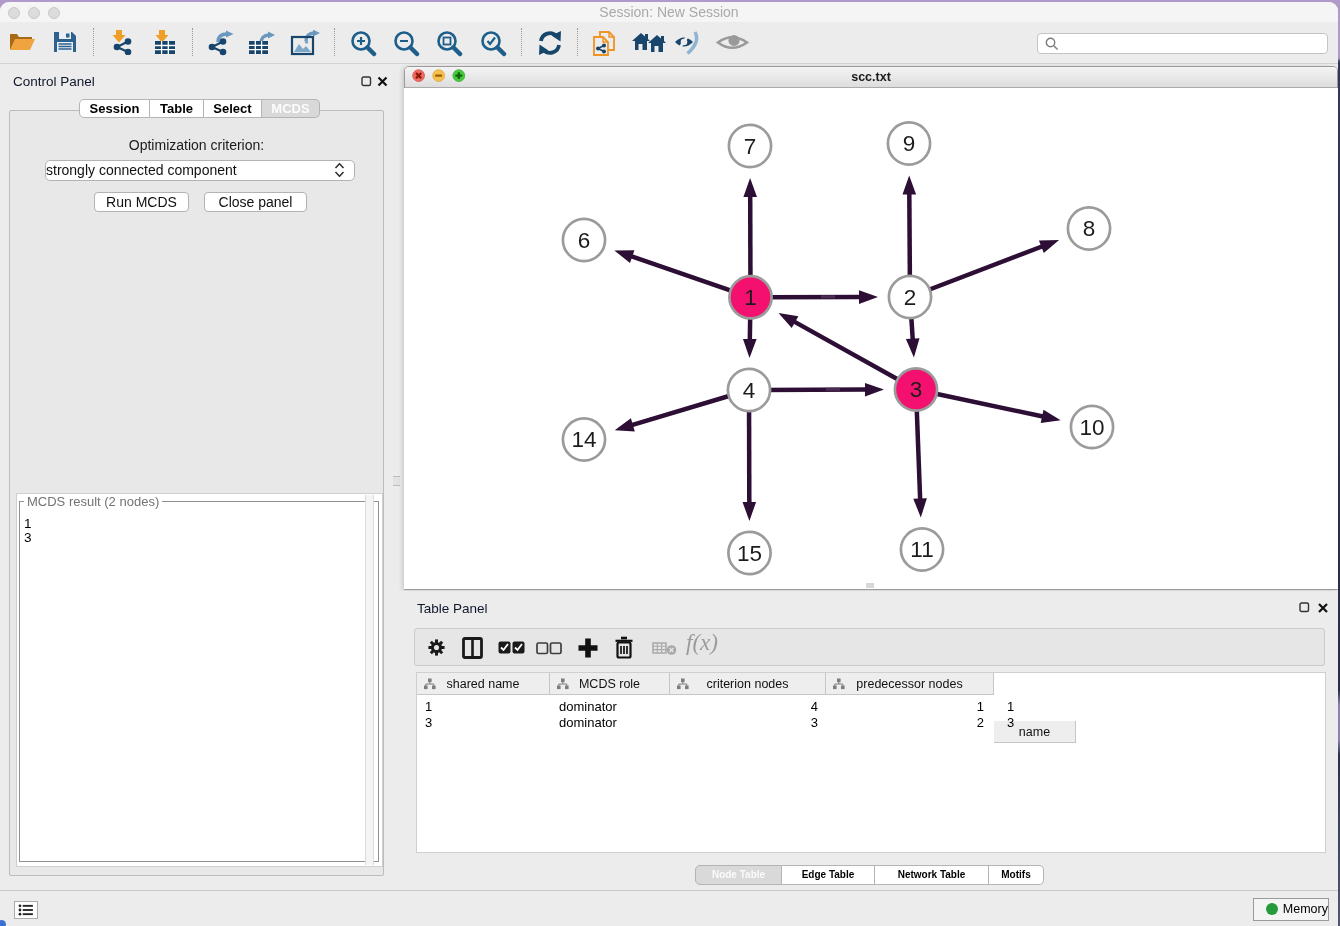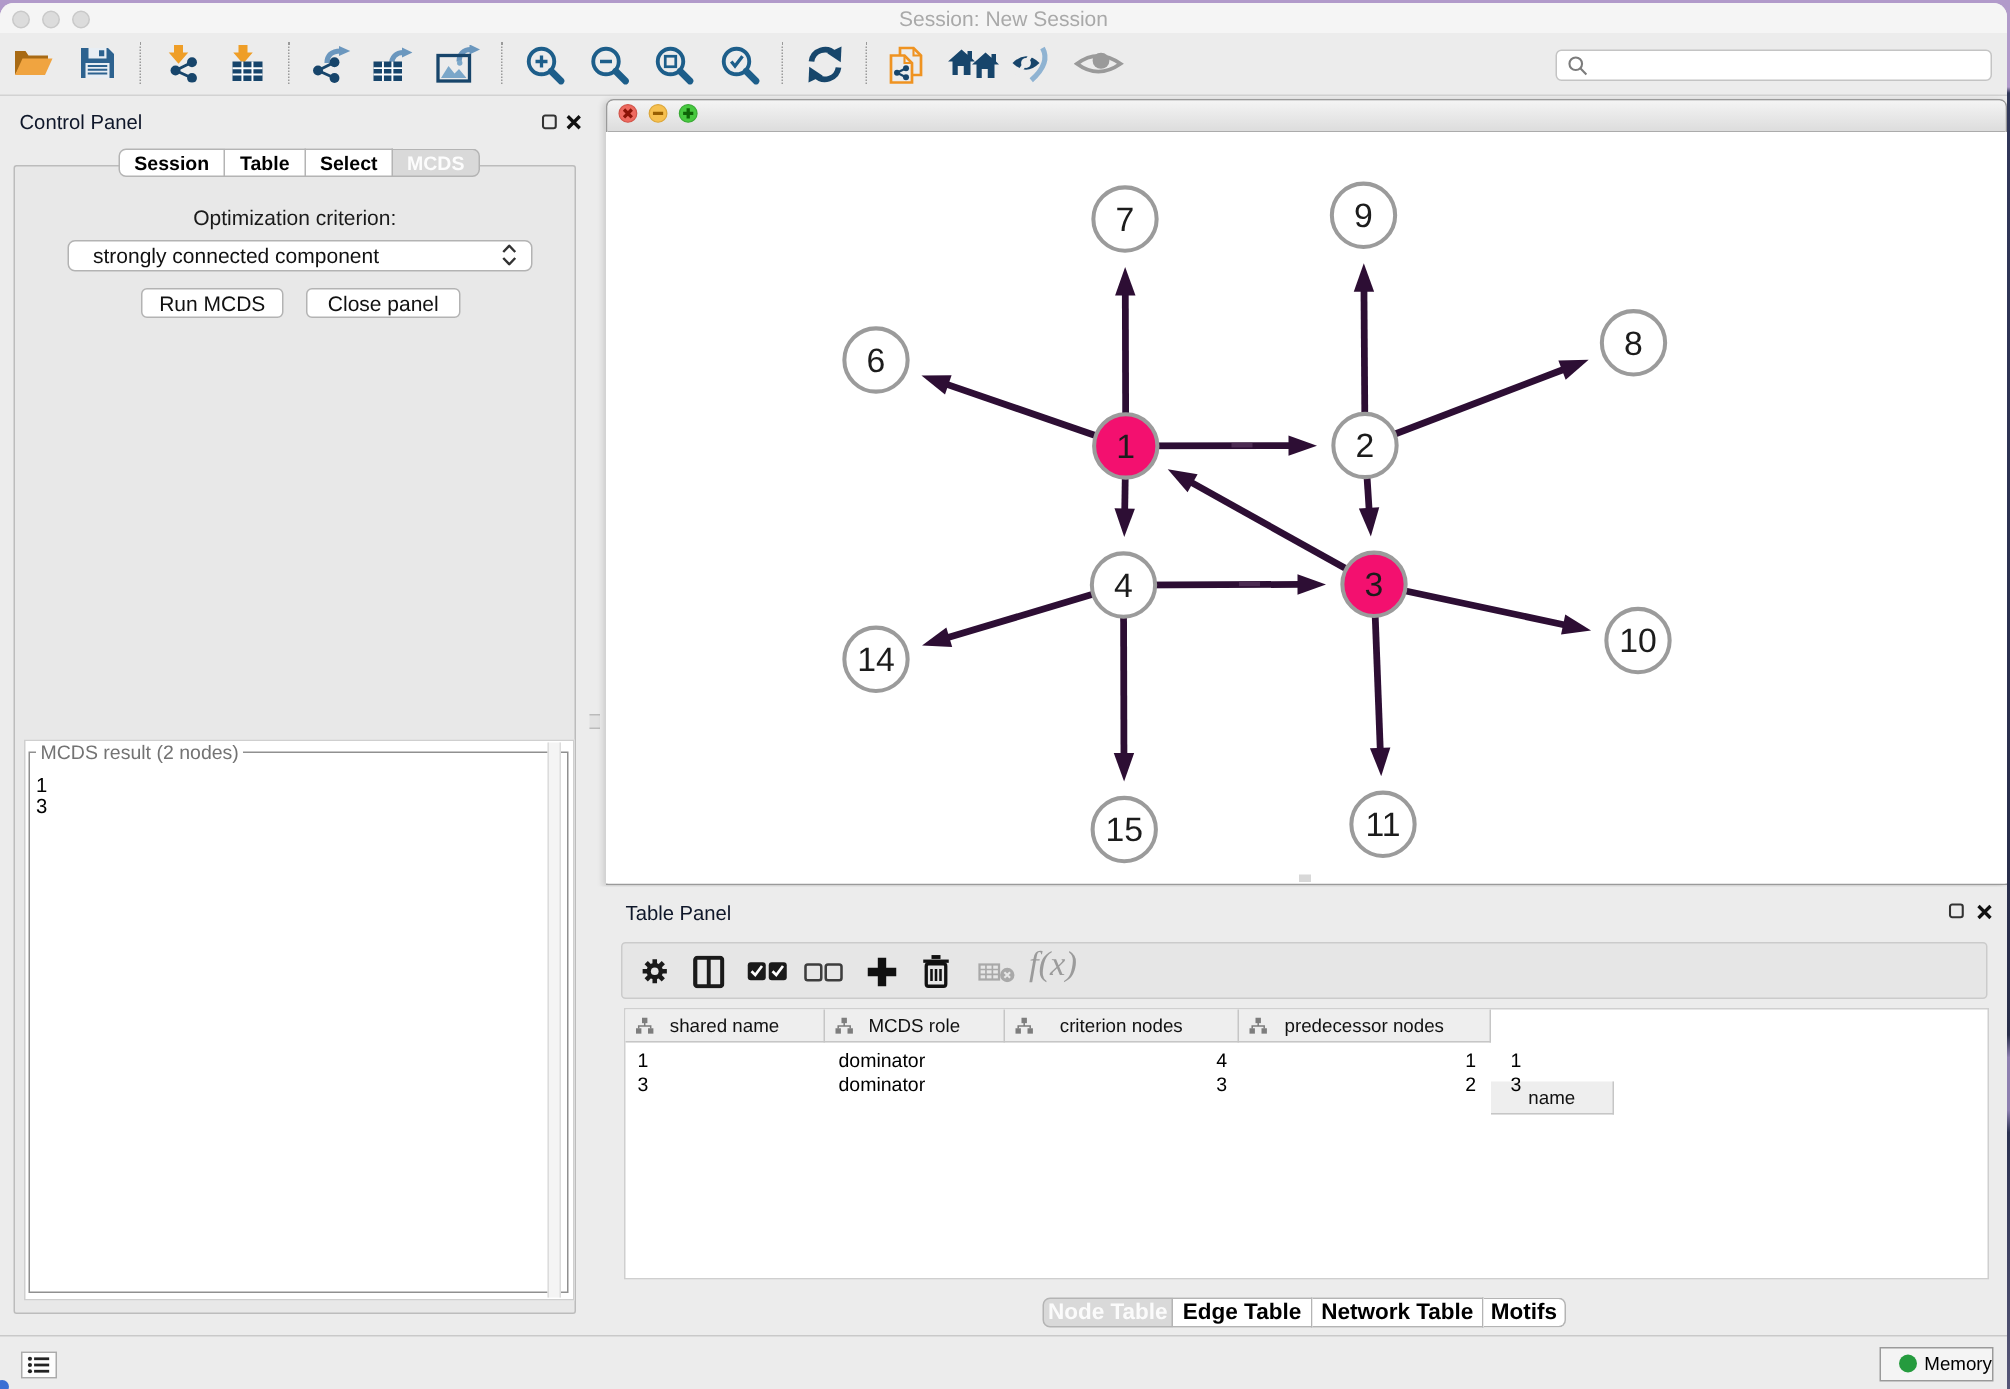--- a/index.html
+++ b/index.html
@@ -16,21 +16,21 @@
   
   #cpanel { position:absolute; left:0; top:62px; width:391px; height:826px; background:#ececec; }
   .phead { position:absolute; font-size:13.5px; color:#0f172a; }
   .tabstrip { position:absolute; display:flex; z-index:5; }
   .tab { font-size:13px; font-weight:bold; color:#000; background:#fff; border:1px solid #b4b4b4; border-left:none; height:19px; line-height:17px; text-align:center; }
   .tab.first { border-left:1px solid #b4b4b4; border-radius:5px 0 0 5px; }
   .tab.last { border-radius:0 5px 5px 0; }
   .tab.sel { background:#d9d9d9; color:#fcfcfc; }
   #innerpanel { position:absolute; left:9px; top:46px; width:375px; height:766px; background:#e8e8e8; border:1px solid #bcbcbc; border-radius:2px; }
   #optlabel { position:absolute; left:0; top:26px; width:100%; text-align:center; font-size:14px; color:#1a1a1a; }
-  #combo { position:absolute; left:35px; top:49px; width:310px; height:21px; background:#fff; border:1px solid #b3b3b3; border-radius:5px; font-size:14px; line-height:19px; padding-left:16px; color:#111; }
+  #combo { position:absolute; left:35px; top:49px; width:310px; height:21px; background:#fff; border:1px solid #b3b3b3; border-radius:5px; font-size:14px; line-height:19px; padding-left:0; color:#111; }
   .btn { position:absolute; top:81px; height:20px; background:#fff; border:1px solid #b3b3b3; border-radius:4px; font-size:14px; text-align:center; line-height:18px; color:#111; }
   #reswhite { position:absolute; left:6px; top:382px; width:367px; height:374px; background:#fff; border:1px solid #cfcfcf; }
   #fsborder { position:absolute; left:2px; top:7px; right:3px; bottom:4px; border:1px solid #909090; }
   #fslegend { position:absolute; left:7px; top:0px; background:#fff; padding:0 3px; font-size:13px; color:#737373; }
   #fstext { position:absolute; left:7px; top:23px; font-size:13.5px; color:#000; line-height:14px; }
   #fsscroll { position:absolute; left:348px; top:1px; width:9px; bottom:1px; background:#f4f4f4; border-left:1px solid #dcdcdc; border-right:1px solid #dcdcdc; }
   
   #vsplit { position:absolute; left:391px; top:62px; width:13px; height:826px; background:#ececec; }
   
   #netwin { position:absolute; left:404px; top:64px; width:934px; height:524px; background:#fff; border:1px solid #9a9a9a; border-radius:5px 5px 0 0; box-shadow:-2px 1px 4px rgba(0,0,0,0.14); }
@@ -38,21 +38,21 @@
   #netcanvas { position:absolute; left:-1px; top:21px; width:934px; height:501px; background:#fff; overflow:hidden; }
   
   #tpanel { position:absolute; left:391px; top:589px; width:947px; height:299px; background:#ececec; }
   #ttoolbar { position:absolute; left:23px; top:37px; width:911px; height:38px; background:#e6e6e6; border:1px solid #cbcbcb; border-radius:3px; }
   #ttable { position:absolute; left:25px; top:81px; width:910px; height:181px; background:#fff; border:1px solid #cfcfcf; }
   .thead { position:absolute; top:0; height:22px; background:#eeeeee; border-right:1px solid #c6c6c6; border-bottom:1px solid #c6c6c6; font-size:12.5px; color:#111; }
   .thead span { position:absolute; top:4px; left:0; width:100%; text-align:center; }
   .hicon { position:absolute; left:6px; top:5px; }
   .trow { position:absolute; font-size:13px; color:#000; }
   .btabs { position:absolute; top:274px; left:304px; display:flex; }
-  .btab { font-size:15px; font-weight:bold; height:20px; line-height:18px; background:#fff; border:1px solid #b4b4b4; border-left:none; color:#000; text-align:center; }
+  .btab { font-size:10px; font-weight:bold; height:20px; line-height:18px; background:#fff; border:1px solid #b4b4b4; border-left:none; color:#000; text-align:center; }
   
   #statusbar { position:absolute; left:0; top:888px; width:100%; height:36px; background:#ececec; border-top:1px solid #c9c9c9; }
   #memorybtn { position:absolute; right:9px; top:7px; width:76px; height:23px; background:#f4f4f4; border:1px solid #9a9a9a; font-size:12.5px; text-align:right; line-height:21px; color:#000; }
   #listbtn { position:absolute; left:14px; top:10px; width:24px; height:18px; background:#fdfdfd; border:1px solid #ababab; }
 </style>
 </head>
 <body>
 <div id="win">
   <div id="titlebar">
     <div class="tl" style="left:8px;"></div>
@@ -224,20 +224,21 @@
   <div id="netwin">
     <div id="nettitle">
       <svg width="80" height="21" viewBox="0 0 80 21" style="position:absolute;left:0;top:0">
         <circle cx="13.6" cy="8.6" r="5.9" fill="#ee6a60" stroke="#d2564b" stroke-width="0.8"></circle>
         <path d="M11 6 L16.2 11.2 M16.2 6 L11 11.2" stroke="#8c1408" stroke-width="2.2"></path>
         <circle cx="33.7" cy="8.6" r="5.9" fill="#f6c04f" stroke="#dca73b" stroke-width="0.8"></circle>
         <path d="M30.3 8.6 L37.1 8.6" stroke="#985f02" stroke-width="2.2"></path>
         <circle cx="53.8" cy="8.6" r="5.9" fill="#47c93f" stroke="#3aaa35" stroke-width="0.8"></circle>
         <path d="M53.8 5.2 L53.8 12 M50.4 8.6 L57.2 8.6" stroke="#0e6407" stroke-width="2.2"></path>
       </svg>
+      <div style="position:absolute;left:0;top:3px;width:100%;text-align:center;font-size:12.5px;font-weight:bold;color:#1a1a1a;">scc.txt</div>
     </div>
     <div id="netcanvas">
 <svg width="934" height="502" viewBox="0 0 934 502" style="position:absolute;left:0;top:0" font-family="Liberation Sans, sans-serif">
           <line x1="346.5" y1="209.3" x2="346.2" y2="107.0" stroke="#2d0e34" stroke-width="4.5"></line>
           <polygon points="346.1,90.0 353.0,109.0 339.4,109.0" fill="#2d0e34"></polygon>
           <line x1="346.5" y1="209.3" x2="226.3" y2="167.9" stroke="#2d0e34" stroke-width="4.5"></line>
           <polygon points="210.3,162.4 230.4,162.2 226.0,175.0" fill="#2d0e34"></polygon>
           <line x1="346.5" y1="209.3" x2="457.0" y2="209.1" stroke="#2d0e34" stroke-width="4.5"></line>
           <polygon points="474.0,209.1 455.0,215.9 455.0,202.3" fill="#2d0e34"></polygon>
           <line x1="346.5" y1="209.3" x2="345.8" y2="253.0" stroke="#2d0e34" stroke-width="4.5"></line>

